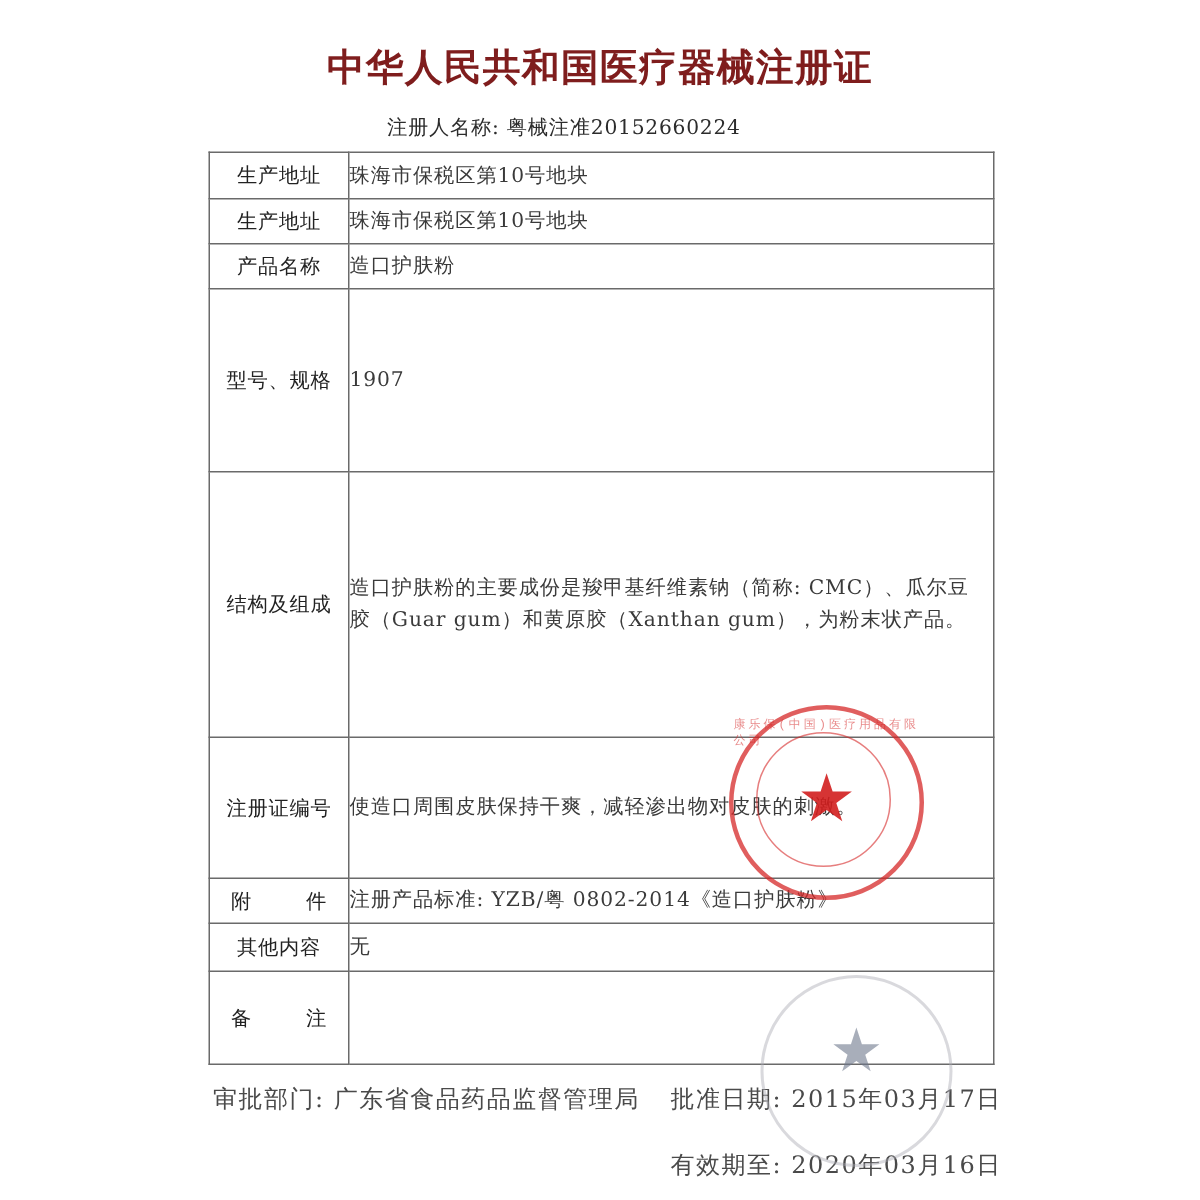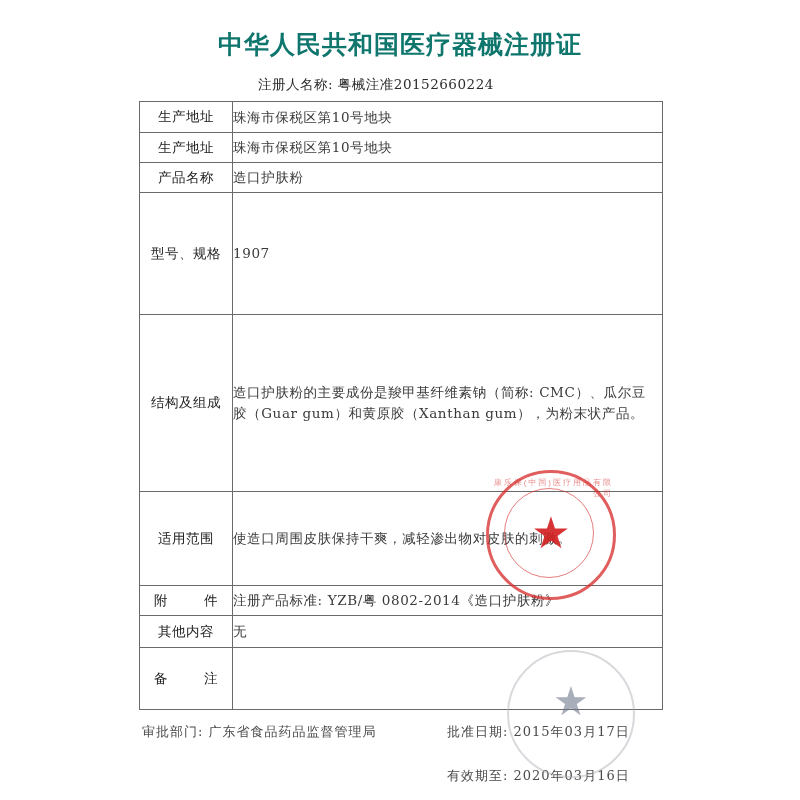--- a/index.html
+++ b/index.html
@@ -3,59 +3,59 @@
   <meta charset="utf-8">
   <style>
     html, body { margin: 0; padding: 0; }
     body {
       width: 800px; height: 800px; background: #ffffff; position: relative; overflow: hidden;
       font-family: "DejaVu Serif", "Liberation Serif", serif; color: #2a2a2a;
     }
     .title {
       position: absolute; left: 0; top: 28px; width: 800px; text-align: center;
       font-family: "DejaVu Sans", sans-serif; font-weight: bold; font-size: 25px;
-      letter-spacing: 1px; color: #0f766e;
+      letter-spacing: 1px; color: #7f1d1d;
     }
     .reg-no {
       position: absolute; left: 258px; top: 76px; font-size: 13.5px; color: #2c2c2c;
       letter-spacing: 0.5px;
     }
     table.cert {
       position: absolute; left: 139px; top: 101px; width: 524px;
       border-collapse: collapse; table-layout: fixed;
     }
     table.cert td {
       border: 1.3px solid #6a6a6a; padding: 0; vertical-align: middle;
       font-size: 13.5px;
     }
     td.label {
       width: 92px; text-align: center; font-family: "DejaVu Sans", sans-serif;
       font-size: 14px; color: #222; letter-spacing: 0.5px;
     }
     td.label.spread { text-align: justify; text-align-last: justify; padding: 0 14px; }
     td.value { padding-left: 12px; color: #3a3a3a; letter-spacing: 0.6px; line-height: 21px; }
-    .footer { position: absolute; font-size: 13px; color: #4a4a4a; letter-spacing: 1px; }
+    .footer { position: absolute; font-size: 16px; color: #4a4a4a; letter-spacing: 1px; }
     .stamp {
       position: absolute; border-radius: 50%;
     }
     .stamp-red {
       left: 486px; top: 470px; width: 124px; height: 124px;
       border: 3px solid rgba(214,40,40,0.75);
     }
     .stamp-red .inner {
       position: absolute; left: 15px; top: 15px; width: 88px; height: 88px; border-radius: 50%;
       border: 1.5px solid rgba(214,40,40,0.6);
     }
     .stamp-red .star {
       position: absolute; left: 0; width: 100%; top: 30px; text-align: center;
       font-size: 44px; color: rgba(210,30,30,0.9); line-height: 60px; font-family: "DejaVu Sans", sans-serif;
     }
     .stamp-red .ring-text {
-      position: absolute; left: 0; top: 4px; width: 100%; text-align: right;
-      font-size: 8px; color: rgba(214,40,40,0.55); letter-spacing: 2px; font-family: Liberation Sans, sans-serif;
+      position: absolute; left: 0; top: 4px; width: 100%; text-align: left;
+      font-size: 8px; color: rgba(214,40,40,0.55); letter-spacing: 2px; font-family: Liberation Mono, monospace;
     }
     .stamp-gray {
       left: 507px; top: 650px; width: 124px; height: 124px;
       border: 2px solid rgba(170,170,180,0.45);
     }
     .stamp-gray .star {
       position: absolute; left: 0; width: 100%; top: 24px; text-align: center;
       font-size: 40px; color: rgba(110,120,140,0.6); line-height: 50px; font-family: "DejaVu Sans", sans-serif;
     }
   </style>
@@ -81,21 +81,21 @@
   </tr>
   <tr style="height:122px">
     <td class="label">型号、规格</td>
     <td class="value">1907</td>
   </tr>
   <tr style="height:177px">
     <td class="label">结构及组成</td>
     <td class="value" style="padding-right:8px">造口护肤粉的主要成份是羧甲基纤维素钠（简称: CMC）、瓜尔豆胶（Guar gum）和黄原胶（Xanthan gum），为粉末状产品。</td>
   </tr>
   <tr style="height:94px">
-    <td class="label">适用范围</td>
+    <td class="label">注册证编号</td>
     <td class="value">使造口周围皮肤保持干爽，减轻渗出物对皮肤的刺激。</td>
   </tr>
   <tr style="height:30px">
     <td class="label spread">附    件</td>
     <td class="value">注册产品标准: YZB/粤 0802-2014《造口护肤粉》</td>
   </tr>
   <tr style="height:32px">
     <td class="label">其他内容</td>
     <td class="value">无</td>
   </tr>

